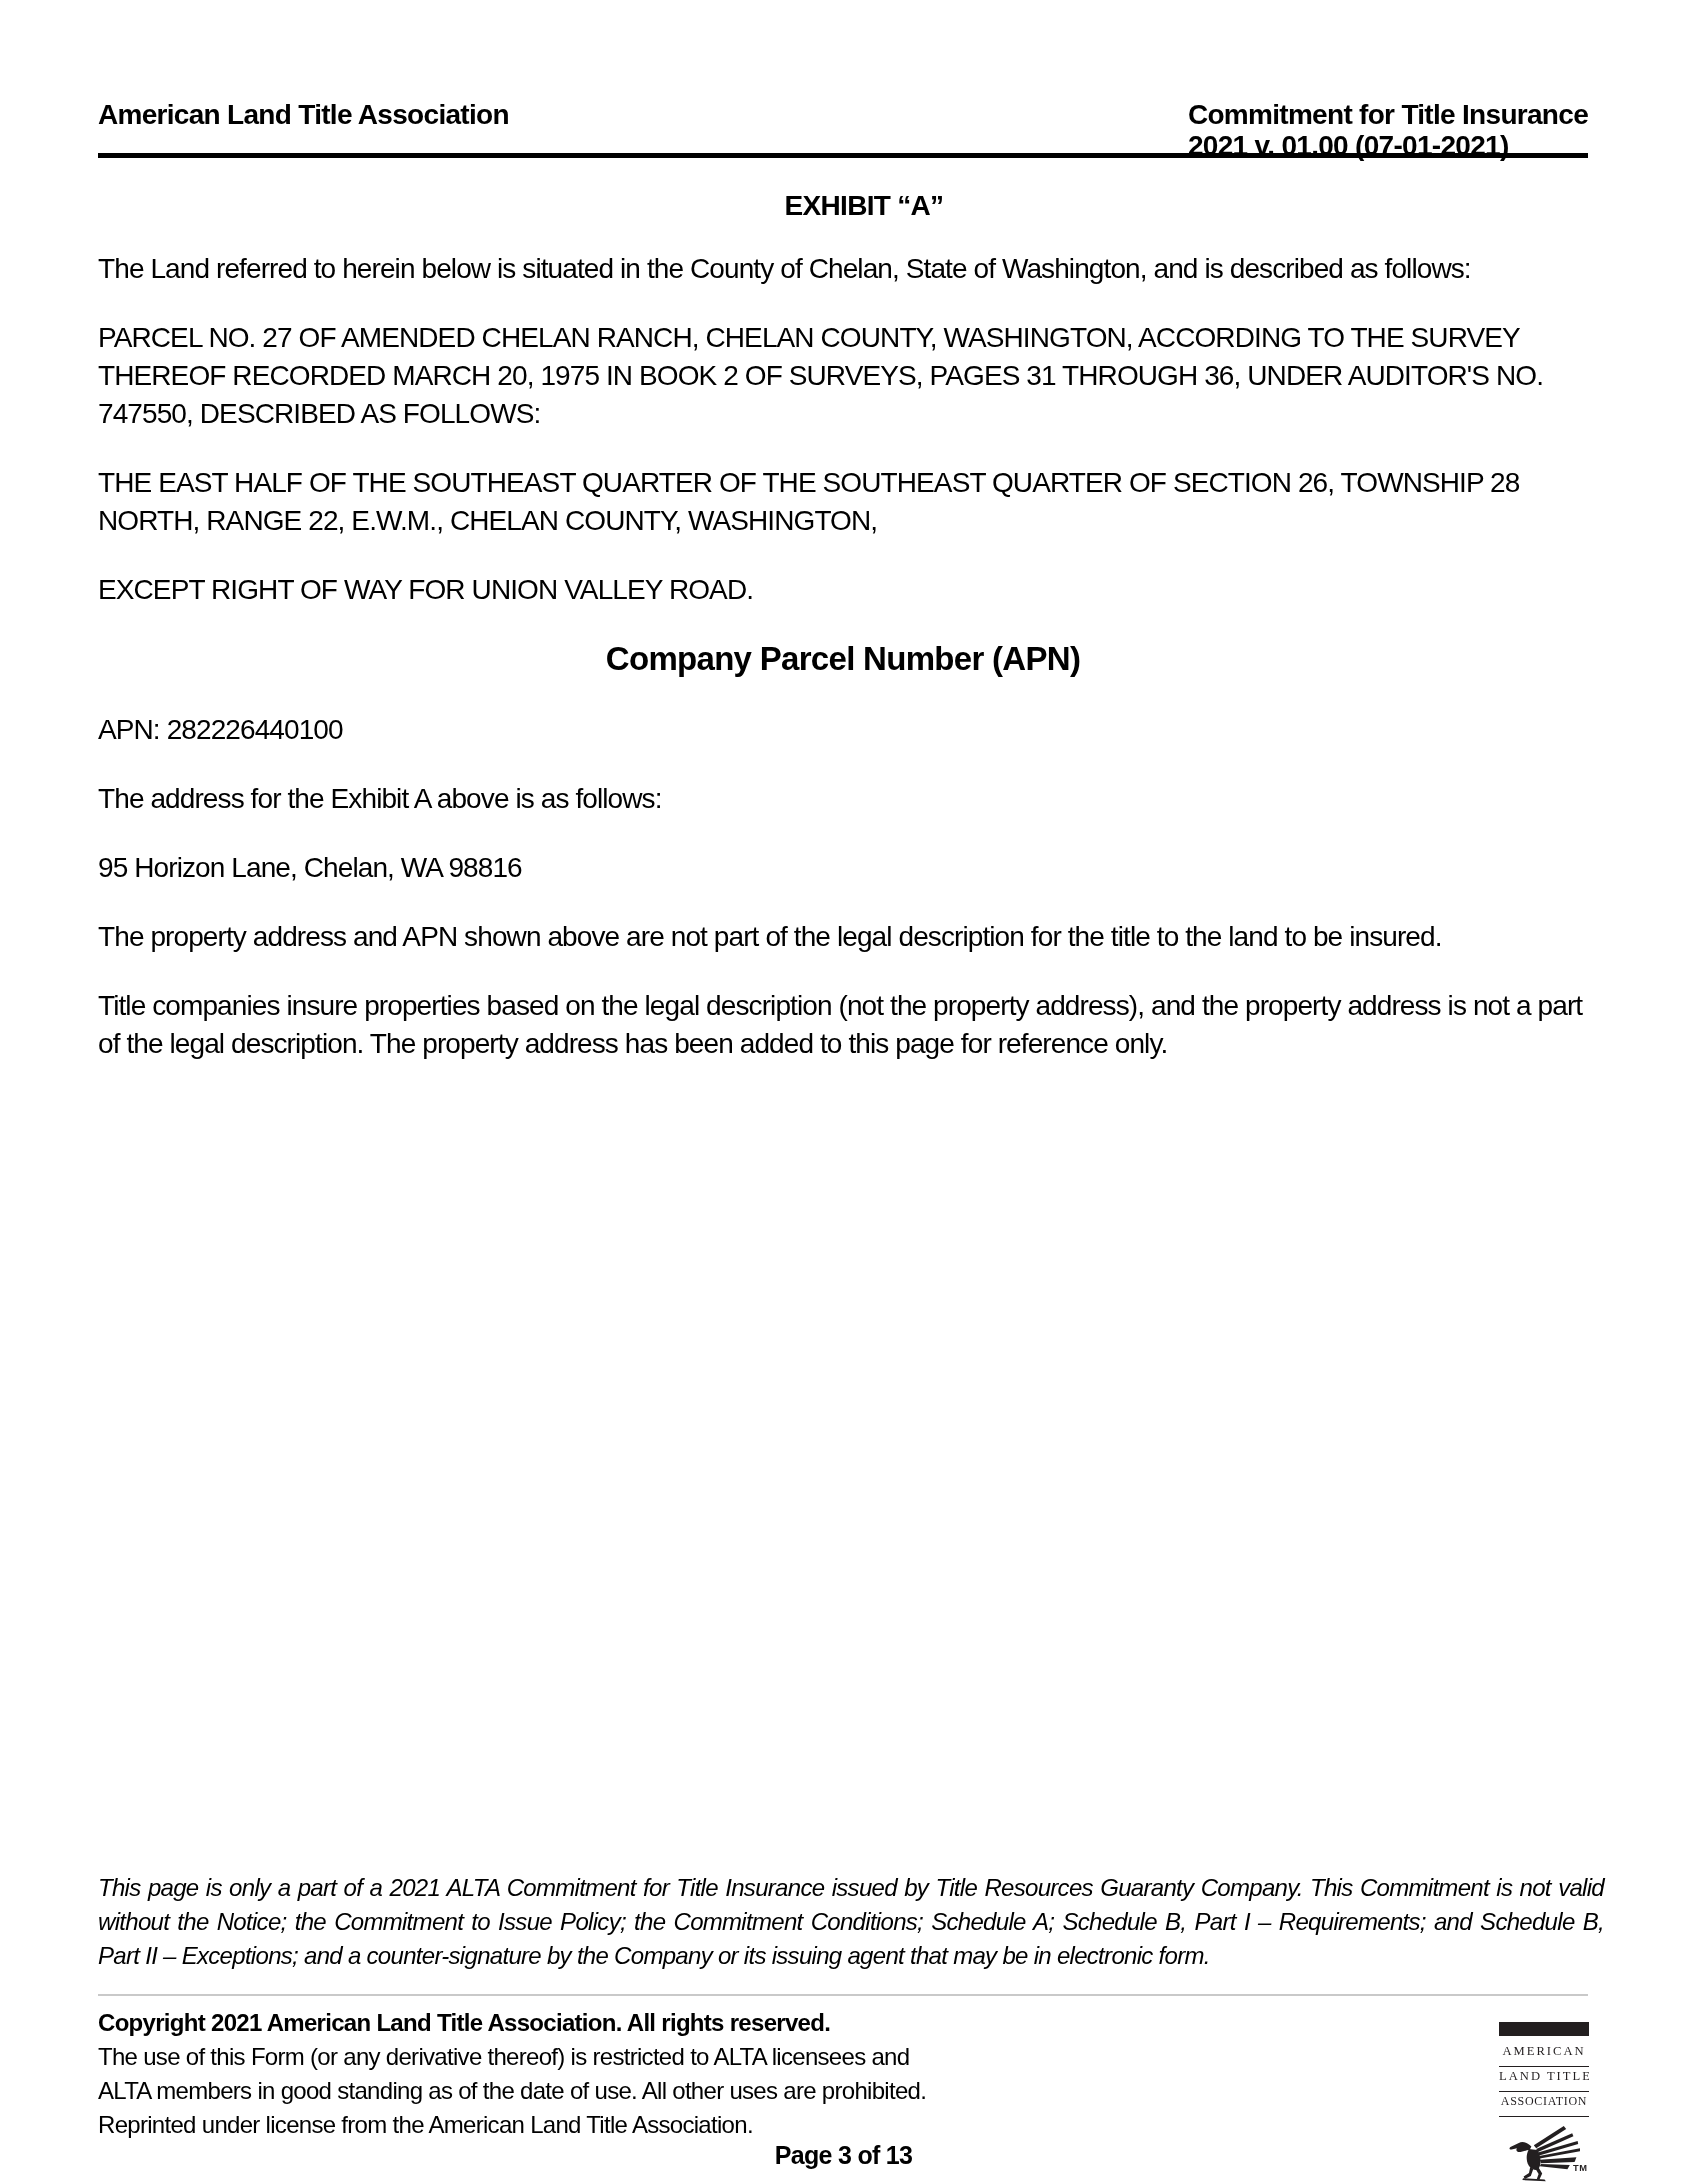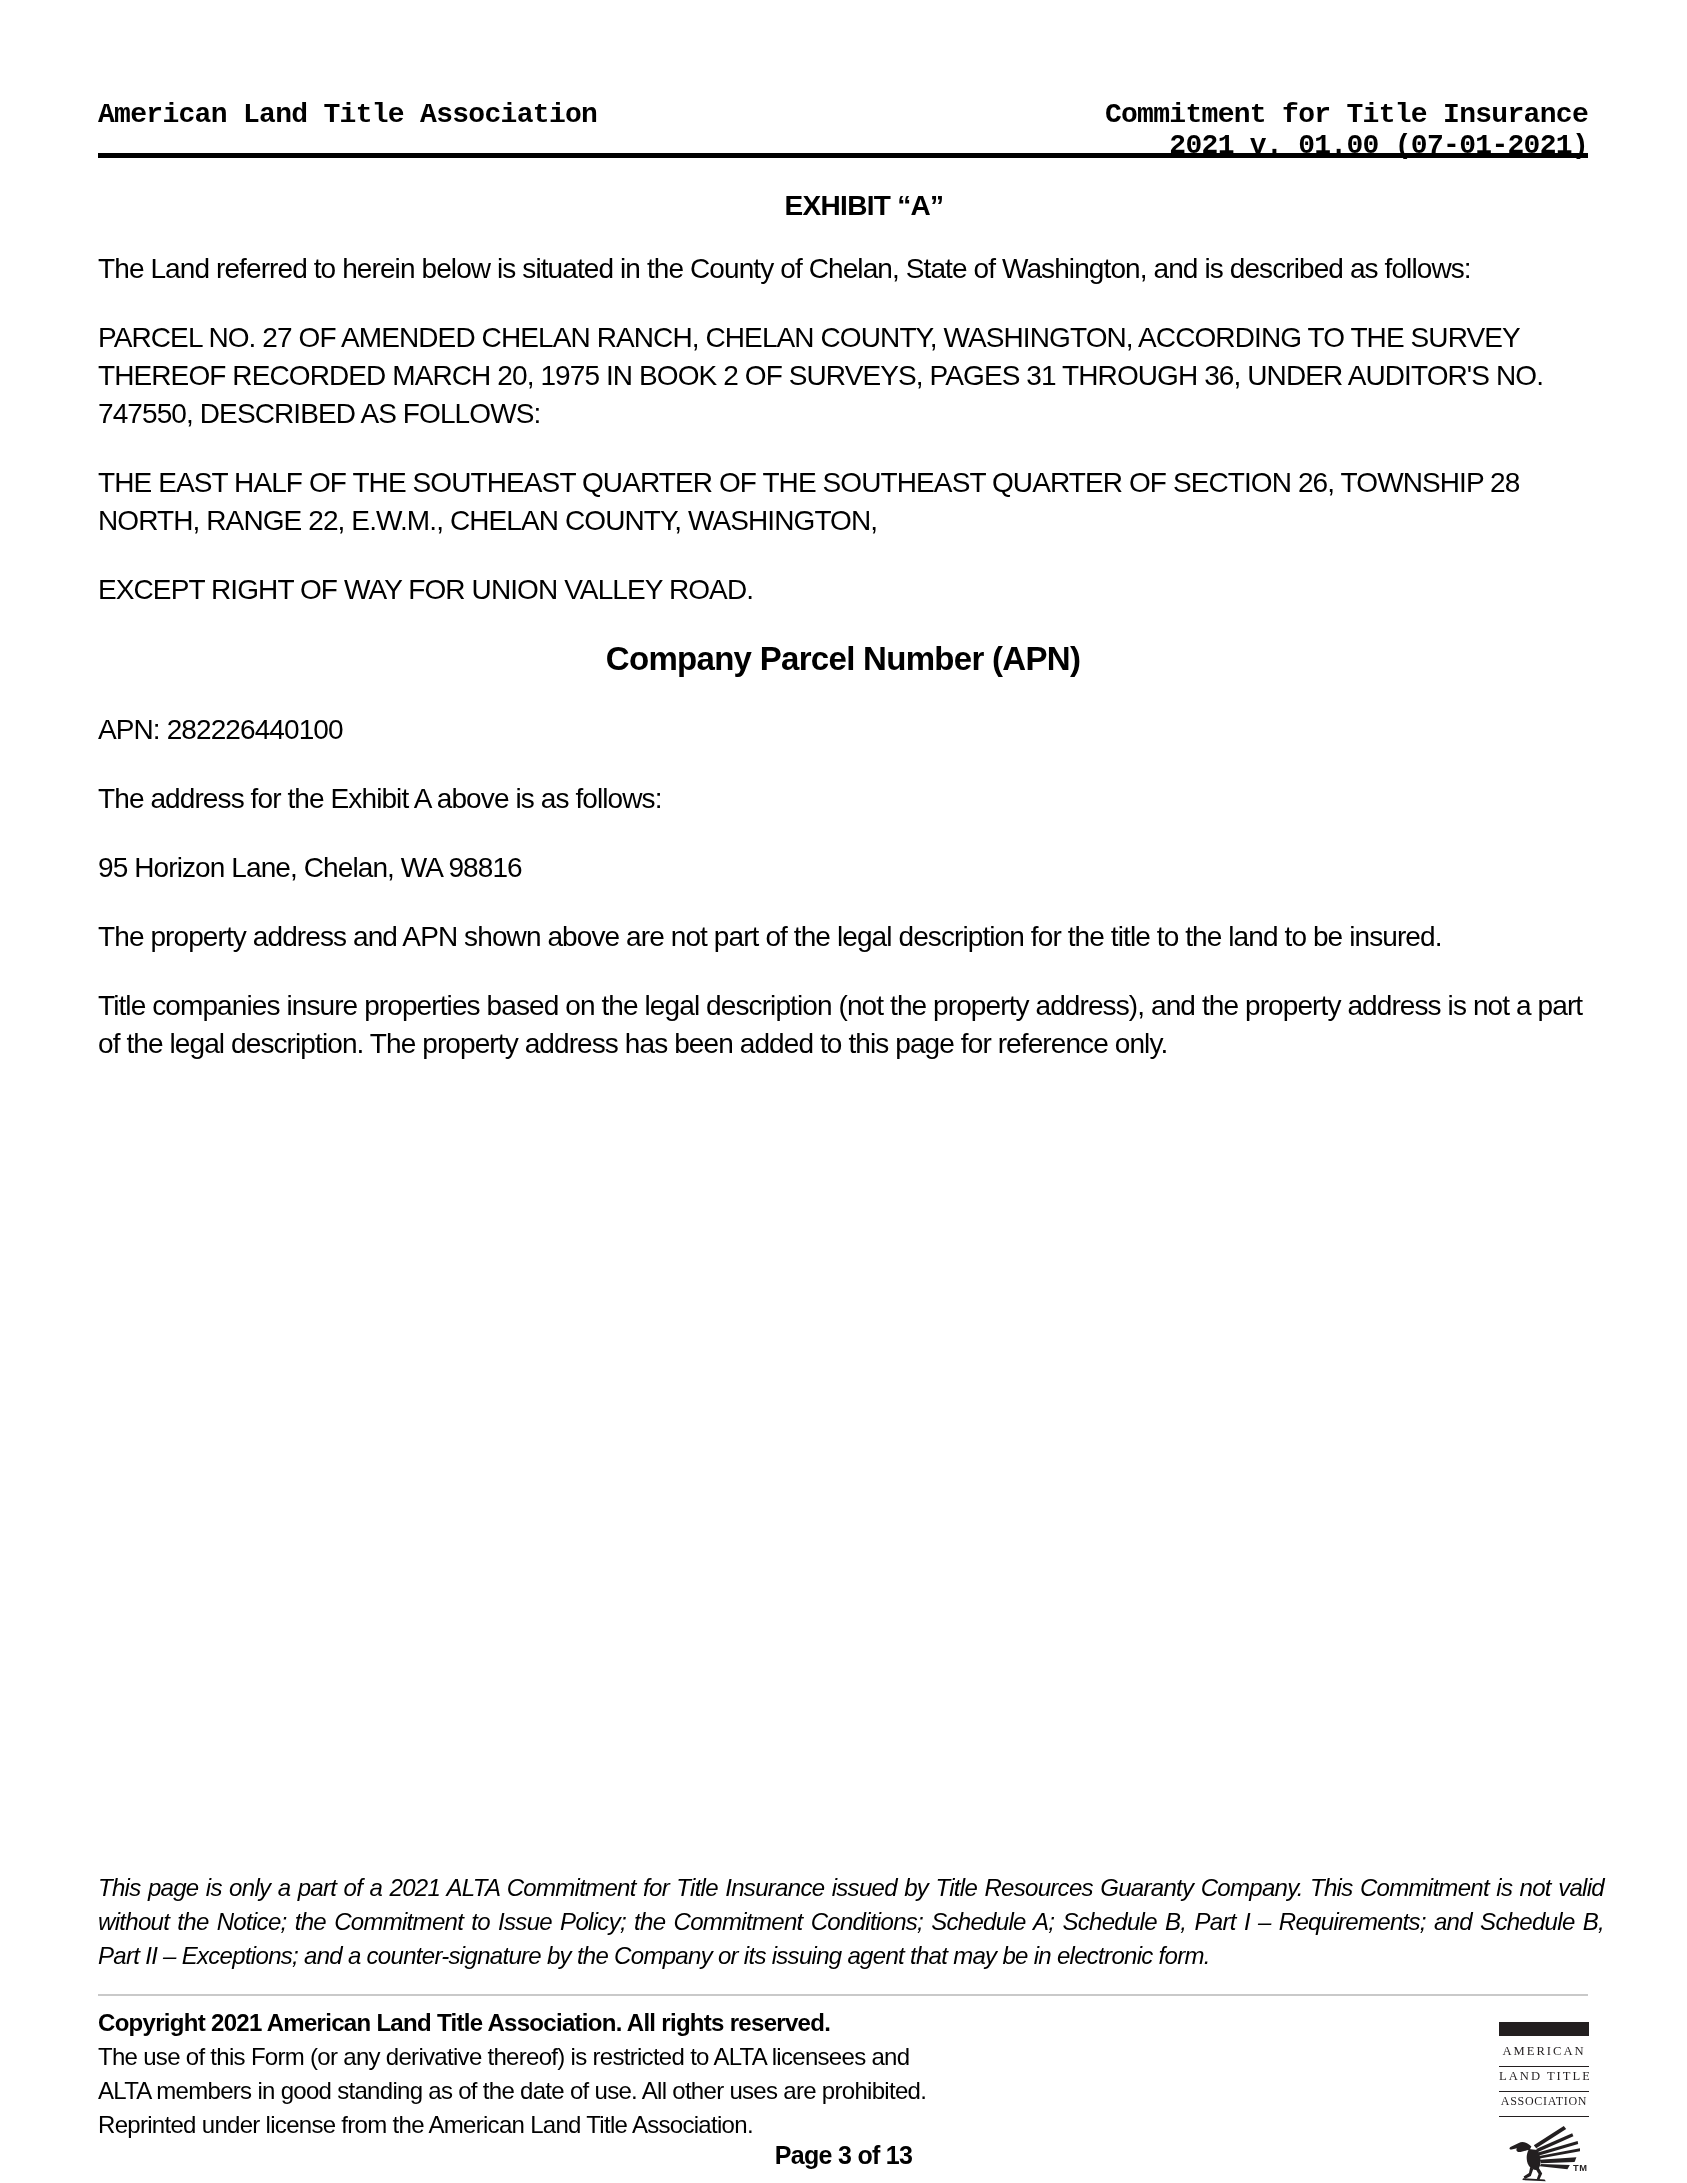--- a/index.html
+++ b/index.html
@@ -14,28 +14,26 @@
     margin: 0 auto;
     overflow: hidden;
   }
   
   .header-row {
     position: absolute;
     left: 98px; right: 99px; top: 99px;
     display: flex;
     justify-content: space-between;
     align-items: flex-start;
-    font-family: Liberation Mono, monospace;
   }
   .header-left {
     font-size: 28px; font-weight: bold; letter-spacing: -0.7px;
     line-height: 31px;
   }
   .header-right {
-    text-align: right;
     font-size: 28px; font-weight: bold; letter-spacing: -0.7px;
     line-height: 31px;
   }
   .header-rule {
     position: absolute;
     left: 98px; right: 99px; top: 153px;
     height: 5.3px; background: #000;
   }
   
   .doc-title {

